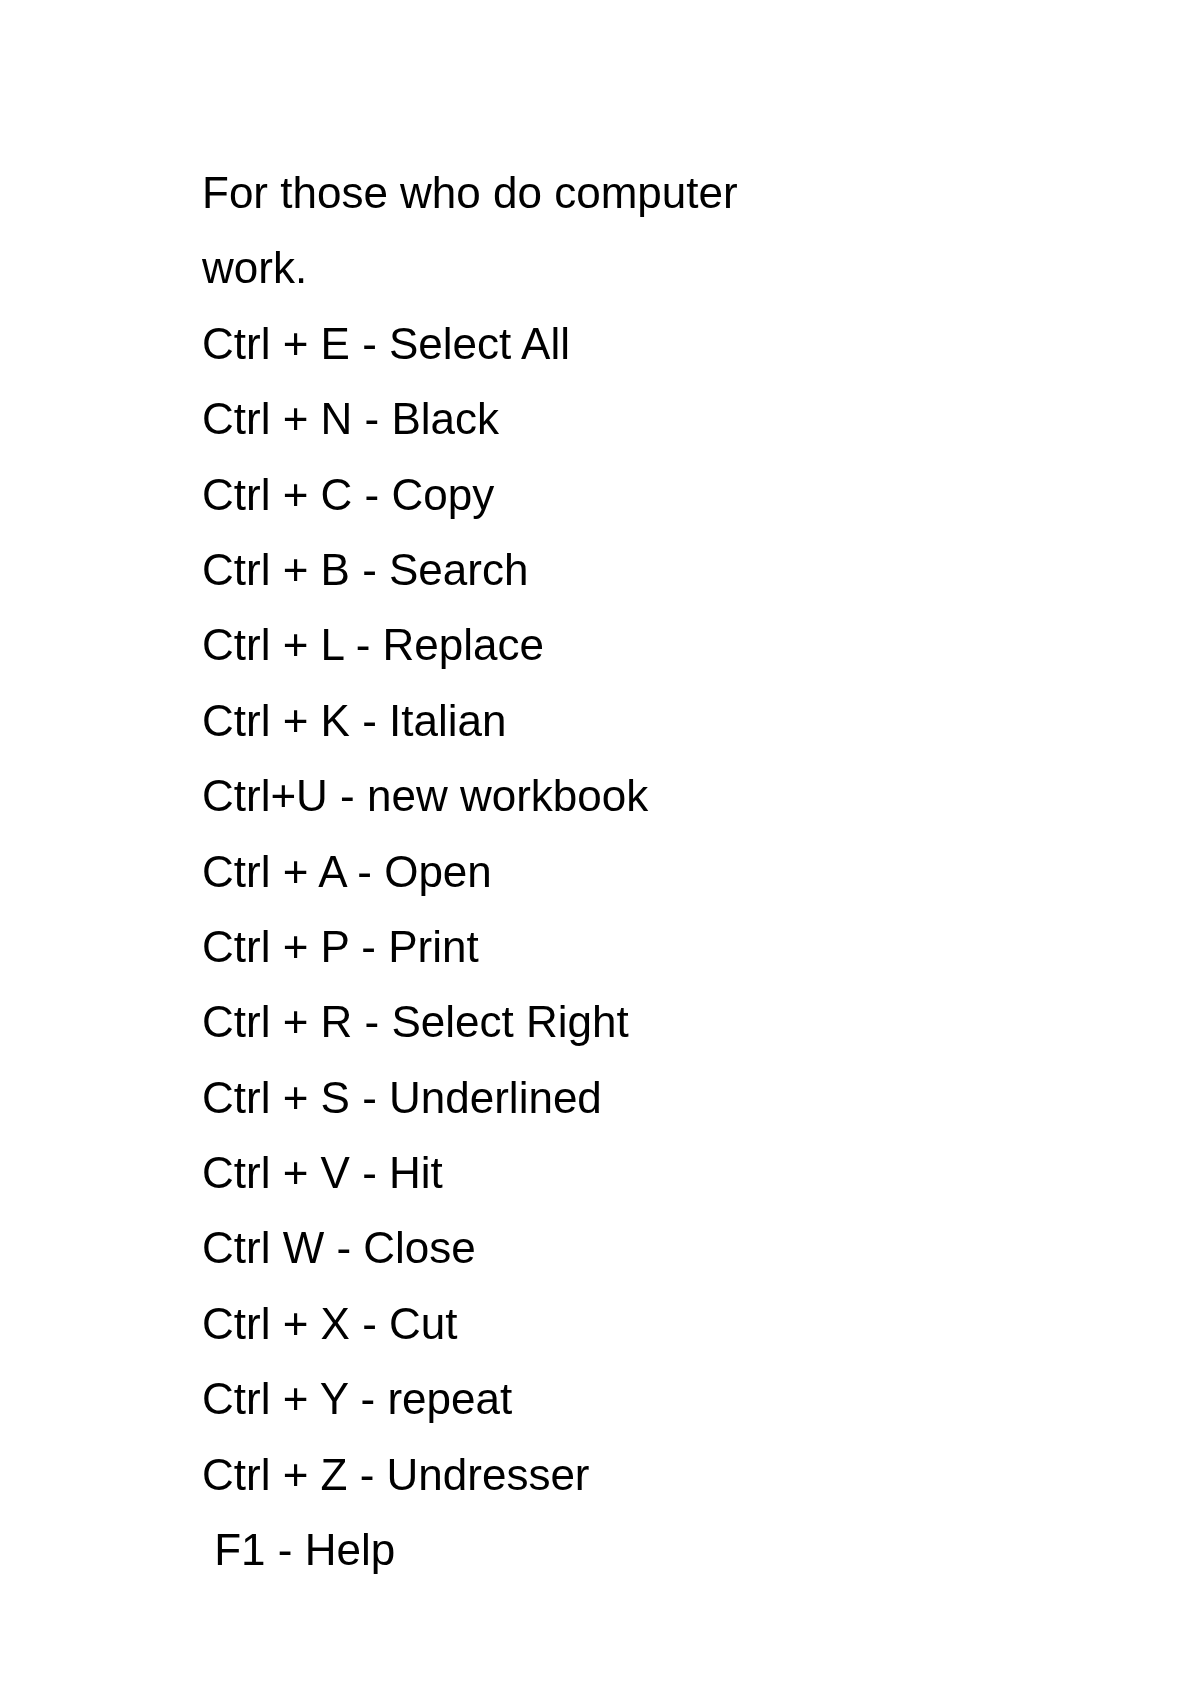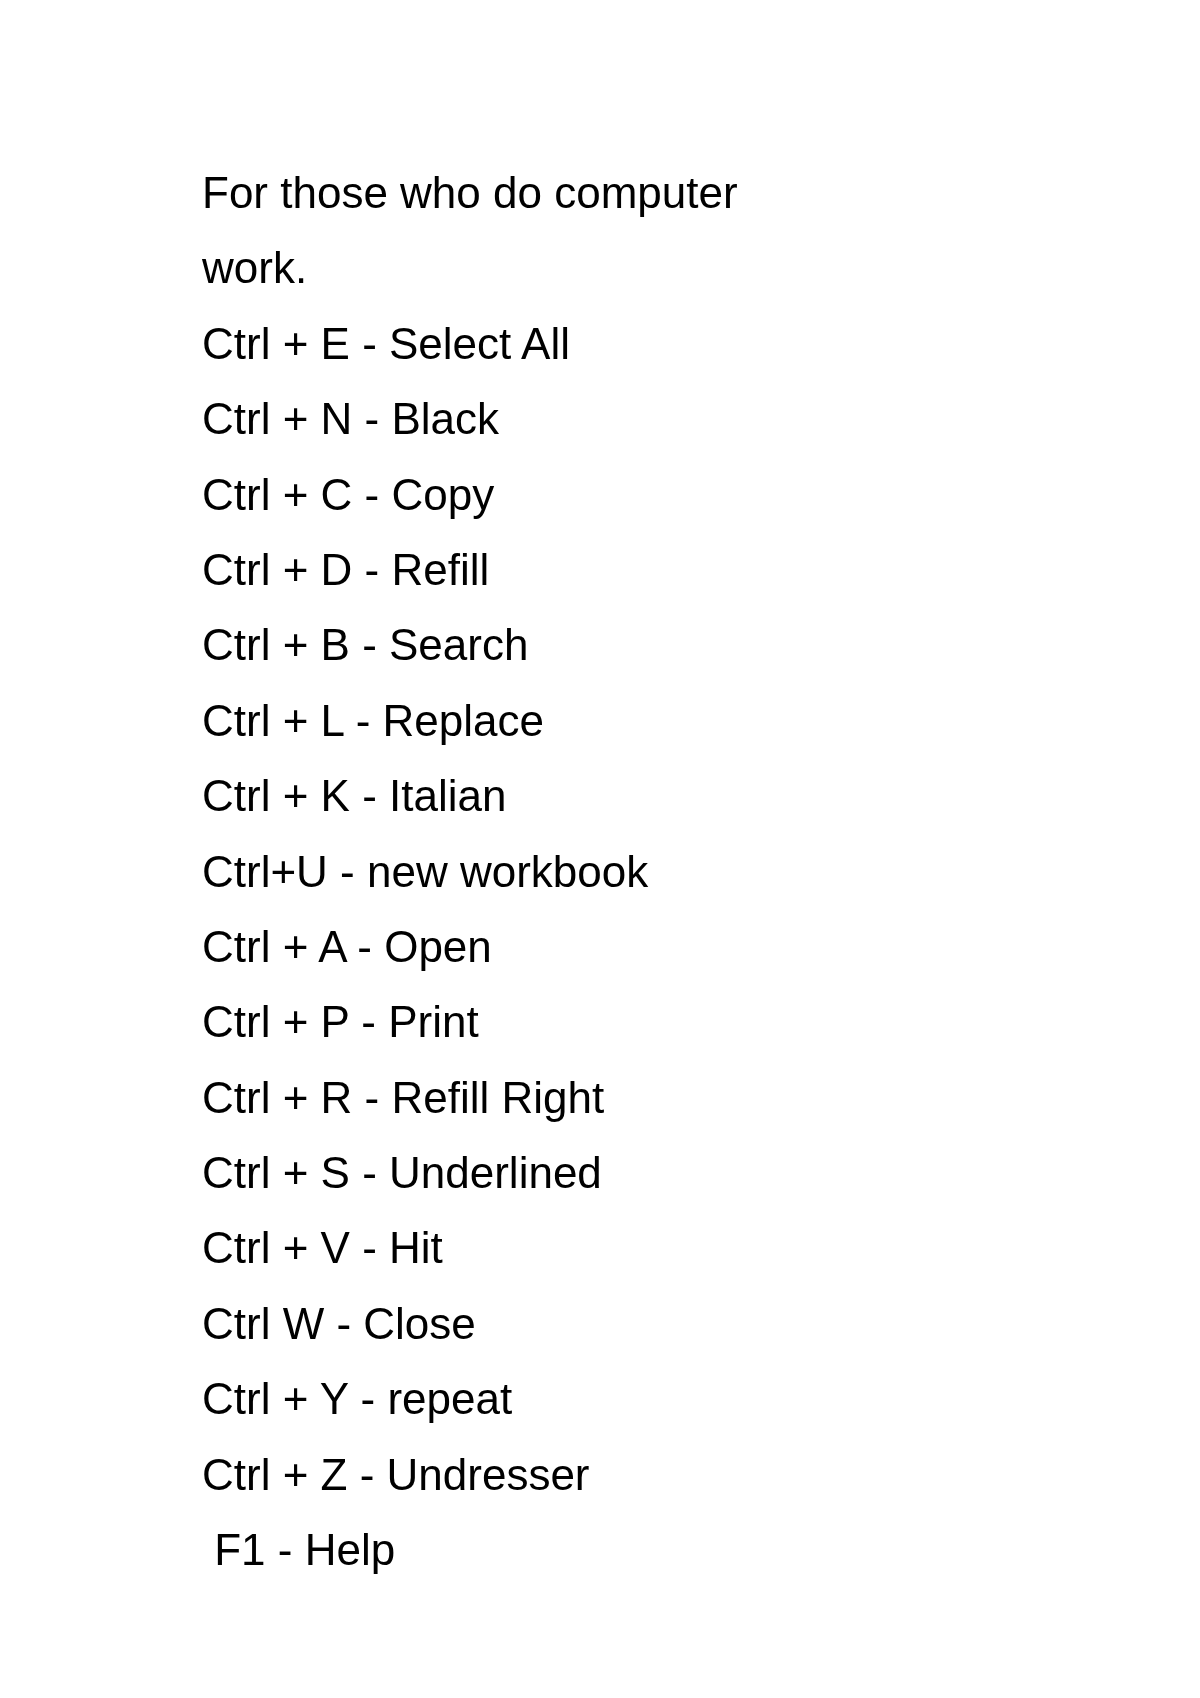--- a/index.html
+++ b/index.html
@@ -28,27 +28,27 @@
   </style>
 </head>
 <body>
 
 <div class="content">
   <div class="line">For those who do computer</div>
   <div class="line">work.</div>
   <div class="line">Ctrl + E - Select All</div>
   <div class="line">Ctrl + N - Black</div>
   <div class="line">Ctrl + C - Copy</div>
-  <div class="line">Ctrl + D - Refill</div>
   <div class="line">Ctrl + B - Search</div>
   <div class="line">Ctrl + L - Replace</div>
   <div class="line">Ctrl + K - Italian</div>
   <div class="line">Ctrl+U - new workbook</div>
   <div class="line">Ctrl + A - Open</div>
   <div class="line">Ctrl + P - Print</div>
-  <div class="line">Ctrl + R - Refill Right</div>
+  <div class="line">Ctrl + R - Select Right</div>
   <div class="line">Ctrl + S - Underlined</div>
   <div class="line">Ctrl + V - Hit</div>
   <div class="line">Ctrl W - Close</div>
+  <div class="line">Ctrl + X - Cut</div>
   <div class="line">Ctrl + Y - repeat</div>
   <div class="line">Ctrl + Z - Undresser</div>
   <div class="line"> F1 - Help</div>
 </div>
 
 </body></html>

